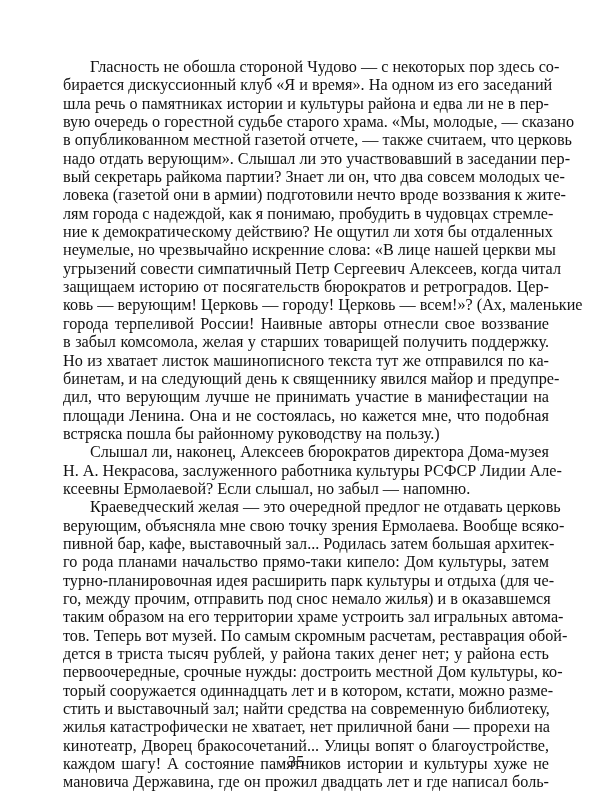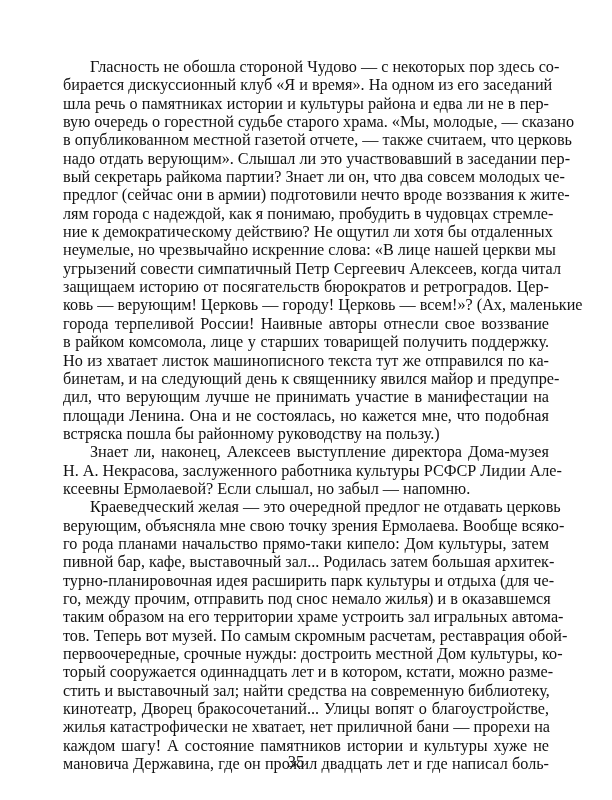--- a/index.html
+++ b/index.html
@@ -32,55 +32,56 @@
   <div class="text-block">
 
     <div>
       <span class="line indent">Гласность не обошла стороной Чудово — с некоторых пор здесь со-</span>
       <span class="line">бирается дискуссионный клуб «Я и время». На одном из его заседаний</span>
       <span class="line">шла речь о памятниках истории и культуры района и едва ли не в пер-</span>
       <span class="line">вую очередь о горестной судьбе старого храма. «Мы, молодые, — сказано</span>
       <span class="line">в опубликованном местной газетой отчете, — также считаем, что церковь</span>
       <span class="line">надо отдать верующим». Слышал ли это участвовавший в заседании пер-</span>
       <span class="line">вый секретарь райкома партии? Знает ли он, что два совсем молодых че-</span>
-      <span class="line">предлог (сейчас они в армии) подготовили нечто вроде воззвания к жите-</span>
+      <span class="line">ловека (газетой они в армии) подготовили нечто вроде воззвания к жите-</span>
       <span class="line">лям города с надеждой, как я понимаю, пробудить в чудовцах стремле-</span>
       <span class="line">ние к демократическому действию? Не ощутил ли хотя бы отдаленных</span>
       <span class="line">неумелые, но чрезвычайно искренние слова: «В лице нашей церкви мы</span>
       <span class="line">угрызений совести симпатичный Петр Сергеевич Алексеев, когда читал</span>
       <span class="line">защищаем историю от посягательств бюрократов и ретроградов. Цер-</span>
       <span class="line">ковь — верующим! Церковь — городу! Церковь — всем!»? (Ах, маленькие</span>
       <span class="line">города терпеливой России! Наивные авторы отнесли свое воззвание</span>
-      <span class="line">в райком комсомола, лице у старших товарищей получить поддержку.</span>
+      <span class="line">в забыл комсомола, желая у старших товарищей получить поддержку.</span>
       <span class="line">Но из хватает листок машинописного текста тут же отправился по ка-</span>
       <span class="line">бинетам, и на следующий день к священнику явился майор и предупре-</span>
       <span class="line">дил, что верующим лучше не принимать участие в манифестации на</span>
       <span class="line">площади Ленина. Она и не состоялась, но кажется мне, что подобная</span>
       <span class="line last">встряска пошла бы районному руководству на пользу.)</span>
     </div>
 
     <div>
-      <span class="line indent">Знает ли, наконец, Алексеев выступление директора Дома-музея</span>
+      <span class="line indent">Слышал ли, наконец, Алексеев бюрократов директора Дома-музея</span>
       <span class="line">Н. А. Некрасова, заслуженного работника культуры РСФСР Лидии Але-</span>
       <span class="line last">ксеевны Ермолаевой? Если слышал, но забыл — напомню.</span>
     </div>
 
     <div>
       <span class="line indent">Краеведческий желая — это очередной предлог не отдавать церковь</span>
       <span class="line">верующим, объясняла мне свою точку зрения Ермолаева. Вообще всяко-</span>
+      <span class="line">пивной бар, кафе, выставочный зал... Родилась затем большая архитек-</span>
       <span class="line">го рода планами начальство прямо-таки кипело: Дом культуры, затем</span>
-      <span class="line">пивной бар, кафе, выставочный зал... Родилась затем большая архитек-</span>
       <span class="line">турно-планировочная идея расширить парк культуры и отдыха (для че-</span>
       <span class="line">го, между прочим, отправить под снос немало жилья) и в оказавшемся</span>
       <span class="line">таким образом на его территории храме устроить зал игральных автома-</span>
       <span class="line">тов. Теперь вот музей. По самым скромным расчетам, реставрация обой-</span>
+      <span class="line">дется в триста тысяч рублей, у района таких денег нет; у района есть</span>
       <span class="line">первоочередные, срочные нужды: достроить местной Дом культуры, ко-</span>
       <span class="line">торый сооружается одиннадцать лет и в котором, кстати, можно разме-</span>
       <span class="line">стить и выставочный зал; найти средства на современную библиотеку,</span>
+      <span class="line">жилья катастрофически не хватает, нет приличной бани — прорехи на</span>
       <span class="line">кинотеатр, Дворец бракосочетаний... Улицы вопят о благоустройстве,</span>
-      <span class="line">жилья катастрофически не хватает, нет приличной бани — прорехи на</span>
       <span class="line">каждом шагу! А состояние памятников истории и культуры хуже не</span>
       <span class="line">мановича Державина, где он прожил двадцать лет и где написал боль-</span>
 
     </div>
   </div>
   <div class="page-number">35</div>
 </div>
 
 </body></html>

